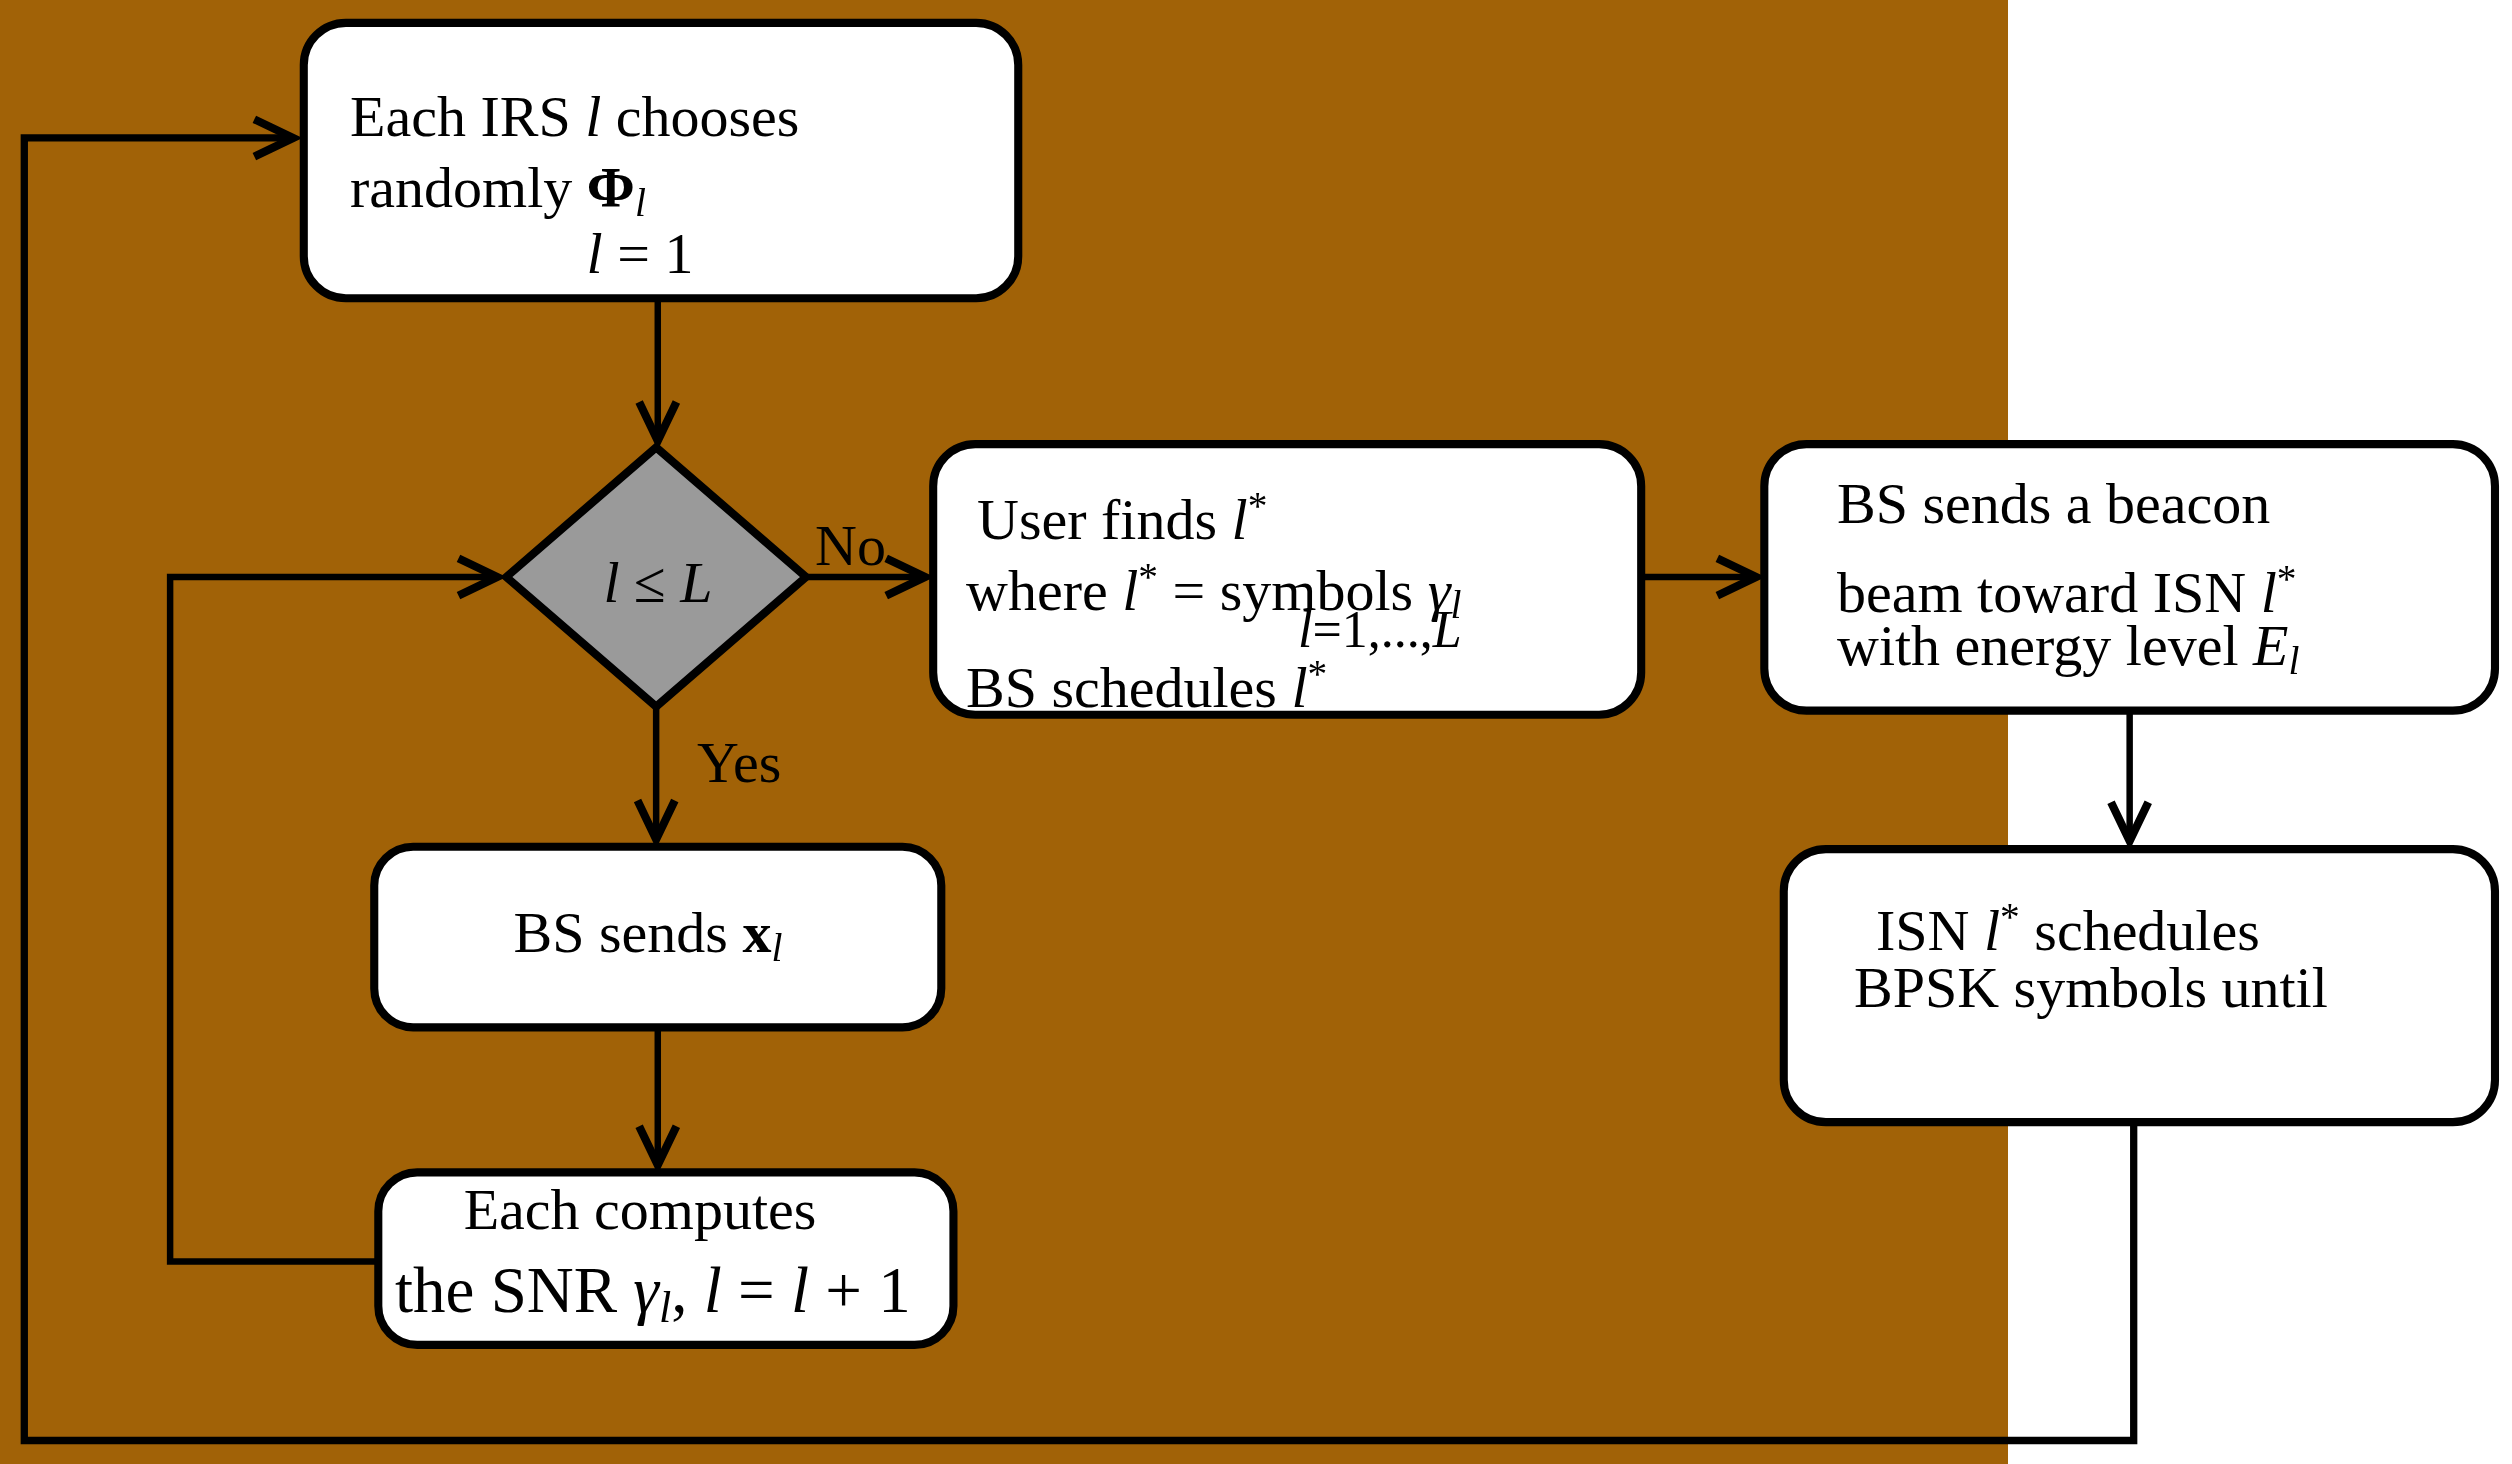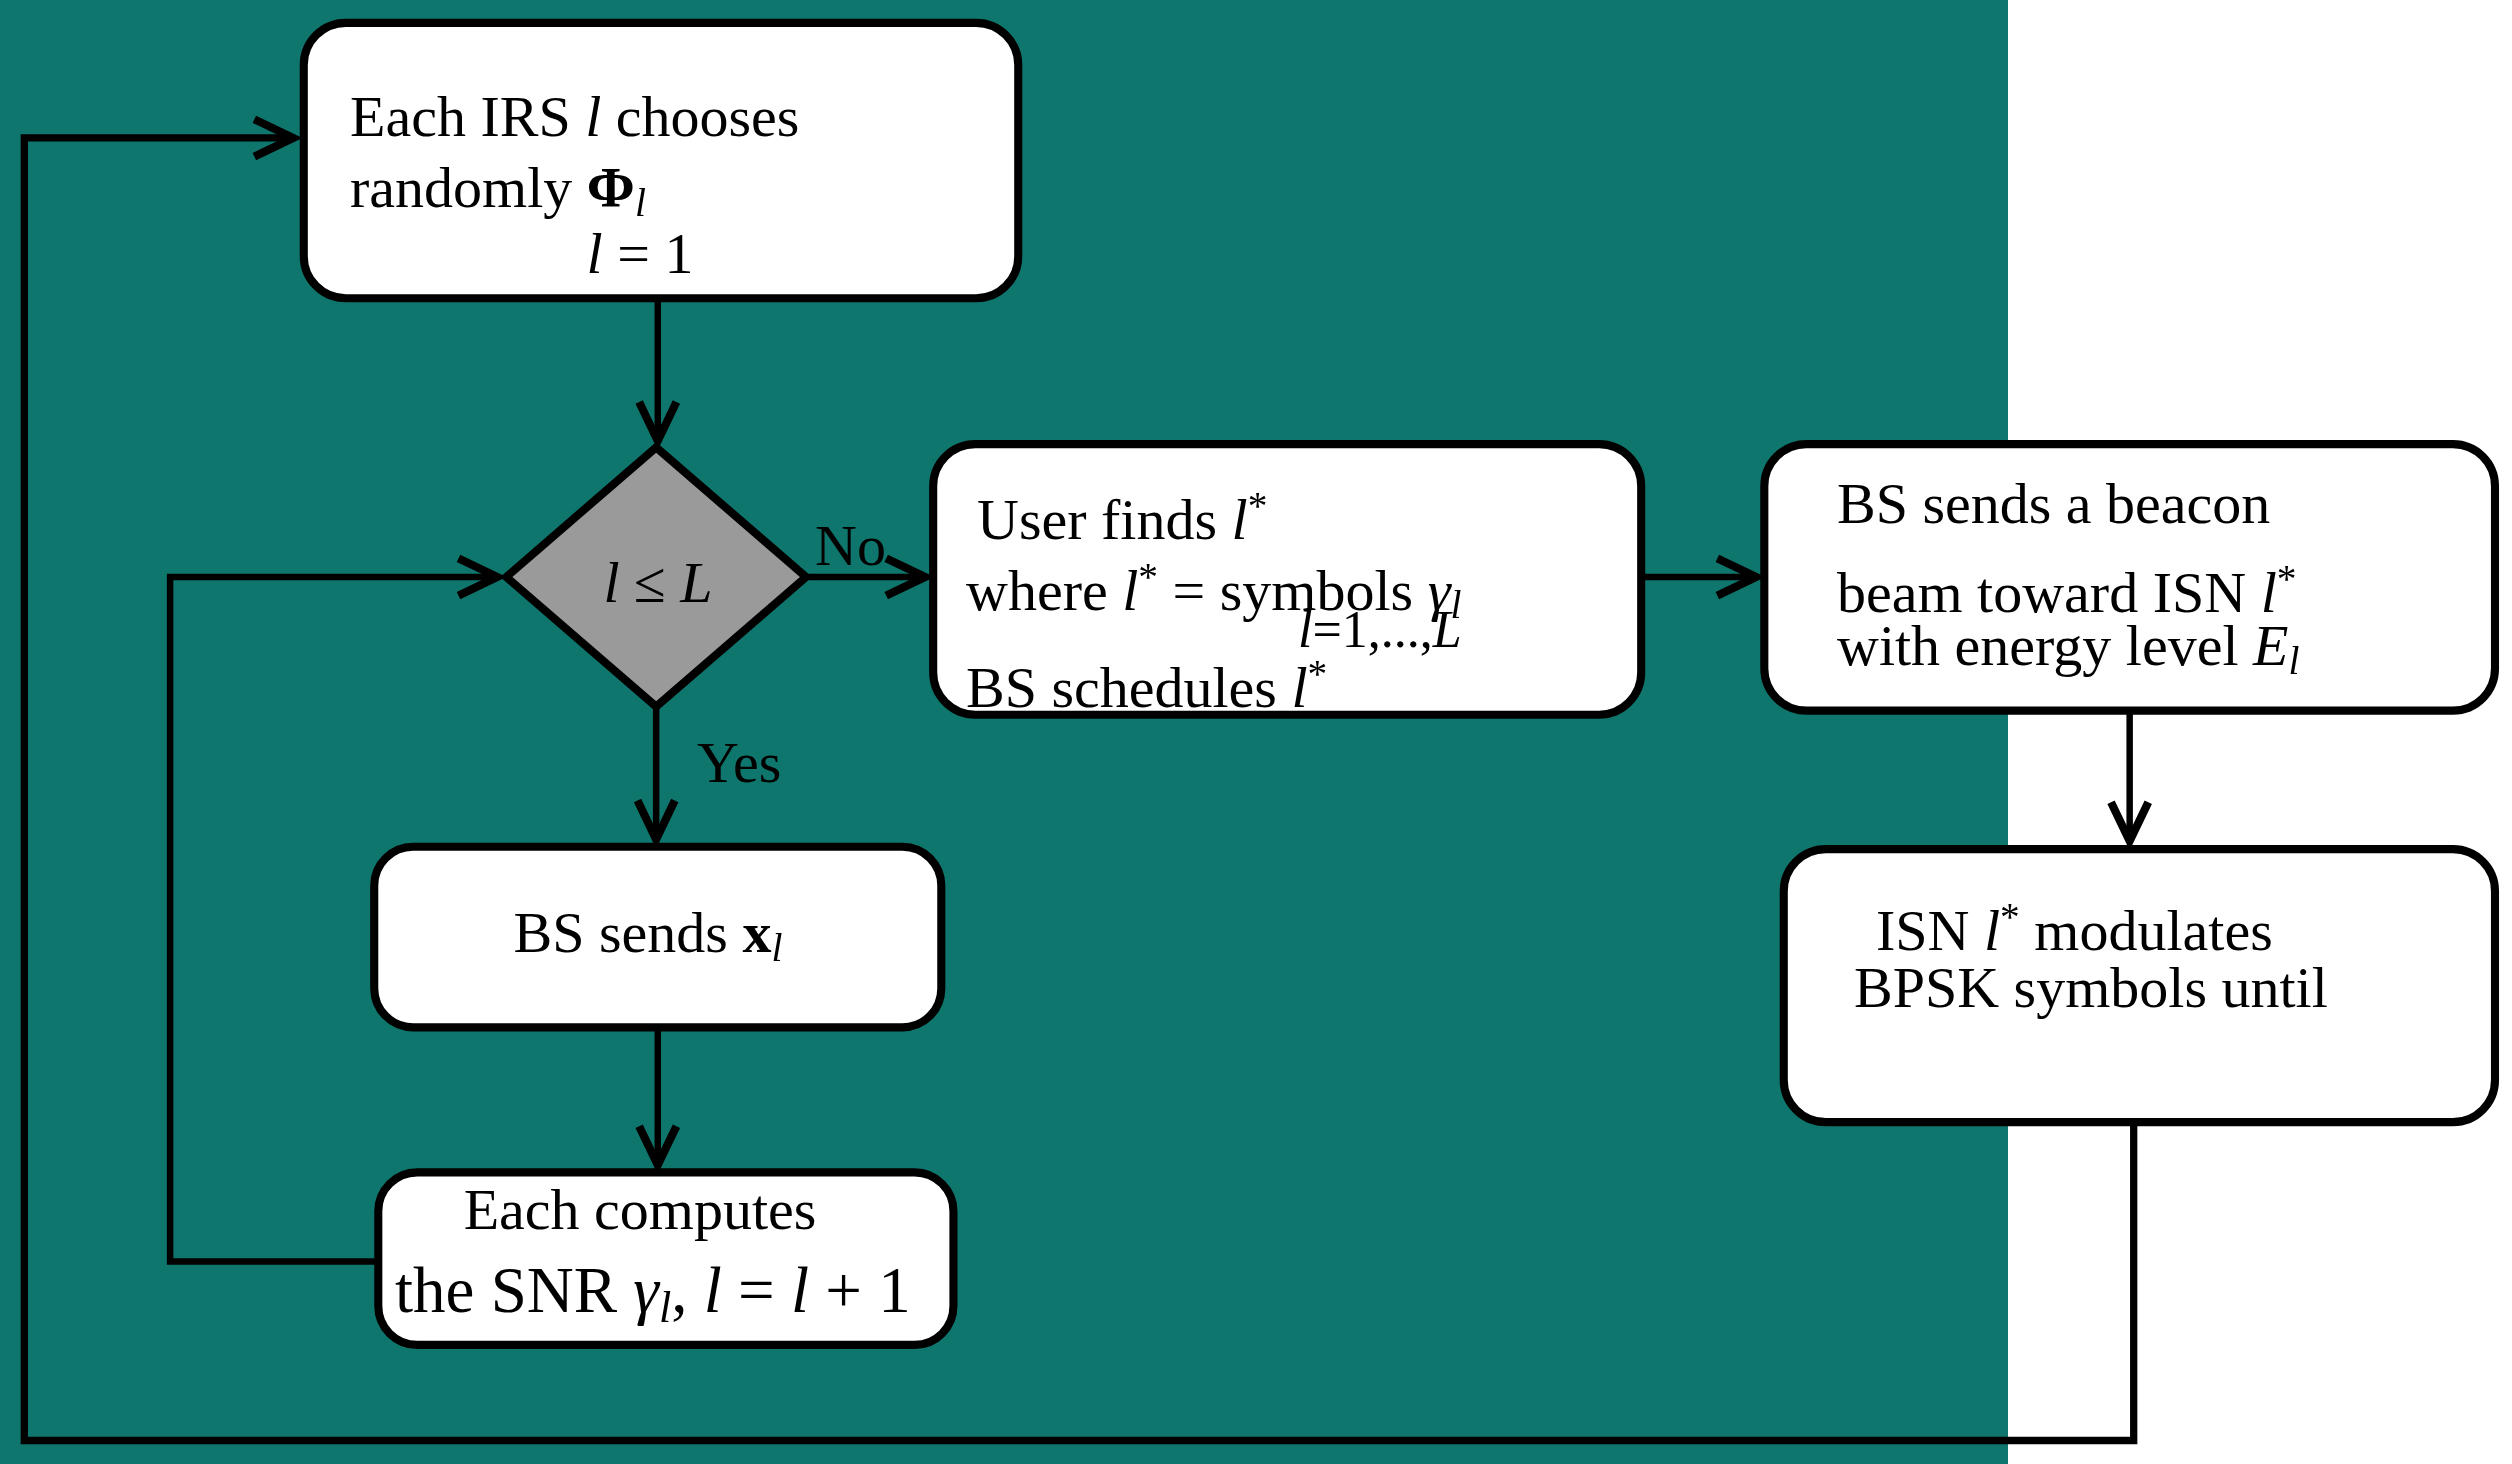--- a/index.html
+++ b/index.html
@@ -1,19 +1,19 @@
 <!DOCTYPE html>
 <html style="font-size:13px"><head>
 <meta charset="utf-8">
 <style>
   html, body { margin:0; padding:0; background:#ffffff; overflow:hidden; }
   .stage {
     position:relative;
     width:2008px; height:1465px;
-    background:#0f766e;
+    background:#a16207;
     font-family:"Liberation Serif", serif;
     color:#000000;
   }
   .stage svg { position:absolute; left:0; top:0; }
   .t {
     position:absolute;
     white-space:nowrap;
     font-size:58px;
     line-height:68px;
     color:#000000;
@@ -69,20 +69,20 @@
 
   <div class="t" style="left:1837px; top:470px"><span class="seg-n">BS sends a beacon</span></div>
   <div class="t" style="left:1837px; top:545px"><span class="seg-n">beam toward ISN </span><span class="seg-i">l</span><span class="seg-sup">*</span></div>
   <div class="t" style="left:1837px; top:612px"><span class="seg-n">with energy level </span><span class="seg-i">E</span><span class="seg-sub">l</span></div>
 
   <div class="t ctr" style="left:648px; top:899px"><span class="seg-n">BS sends </span><span class="seg-b">x</span><span class="seg-sub">l</span></div>
 
   <div class="t ctr" style="left:640px; top:1176px"><span class="seg-n">Each computes</span></div>
   <div class="t" style="left:395px; top:1256px; font-size:65px"><span class="seg-n">the SNR </span><span class="seg-i">γ</span><span class="seg-sub">l</span><span class="seg-n">, </span><span class="seg-i">l</span><span class="seg-n"> = </span><span class="seg-i">l</span><span class="seg-n"> + 1</span></div>
 
-  <div class="t" style="left:1876px; top:883px"><span class="seg-n">ISN </span><span class="seg-i">l</span><span class="seg-sup">*</span><span class="seg-n"> modulates</span></div>
+  <div class="t" style="left:1876px; top:883px"><span class="seg-n">ISN </span><span class="seg-i">l</span><span class="seg-sup">*</span><span class="seg-n"> schedules</span></div>
   <div class="t" style="left:1854px; top:954px"><span class="seg-n">BPSK symbols until</span></div>
 
   <div class="t" style="left:815px; top:512px">No</div>
   <div class="t" style="left:697px; top:729px">Yes</div>
 
 </div>
 
 
 </body></html>

